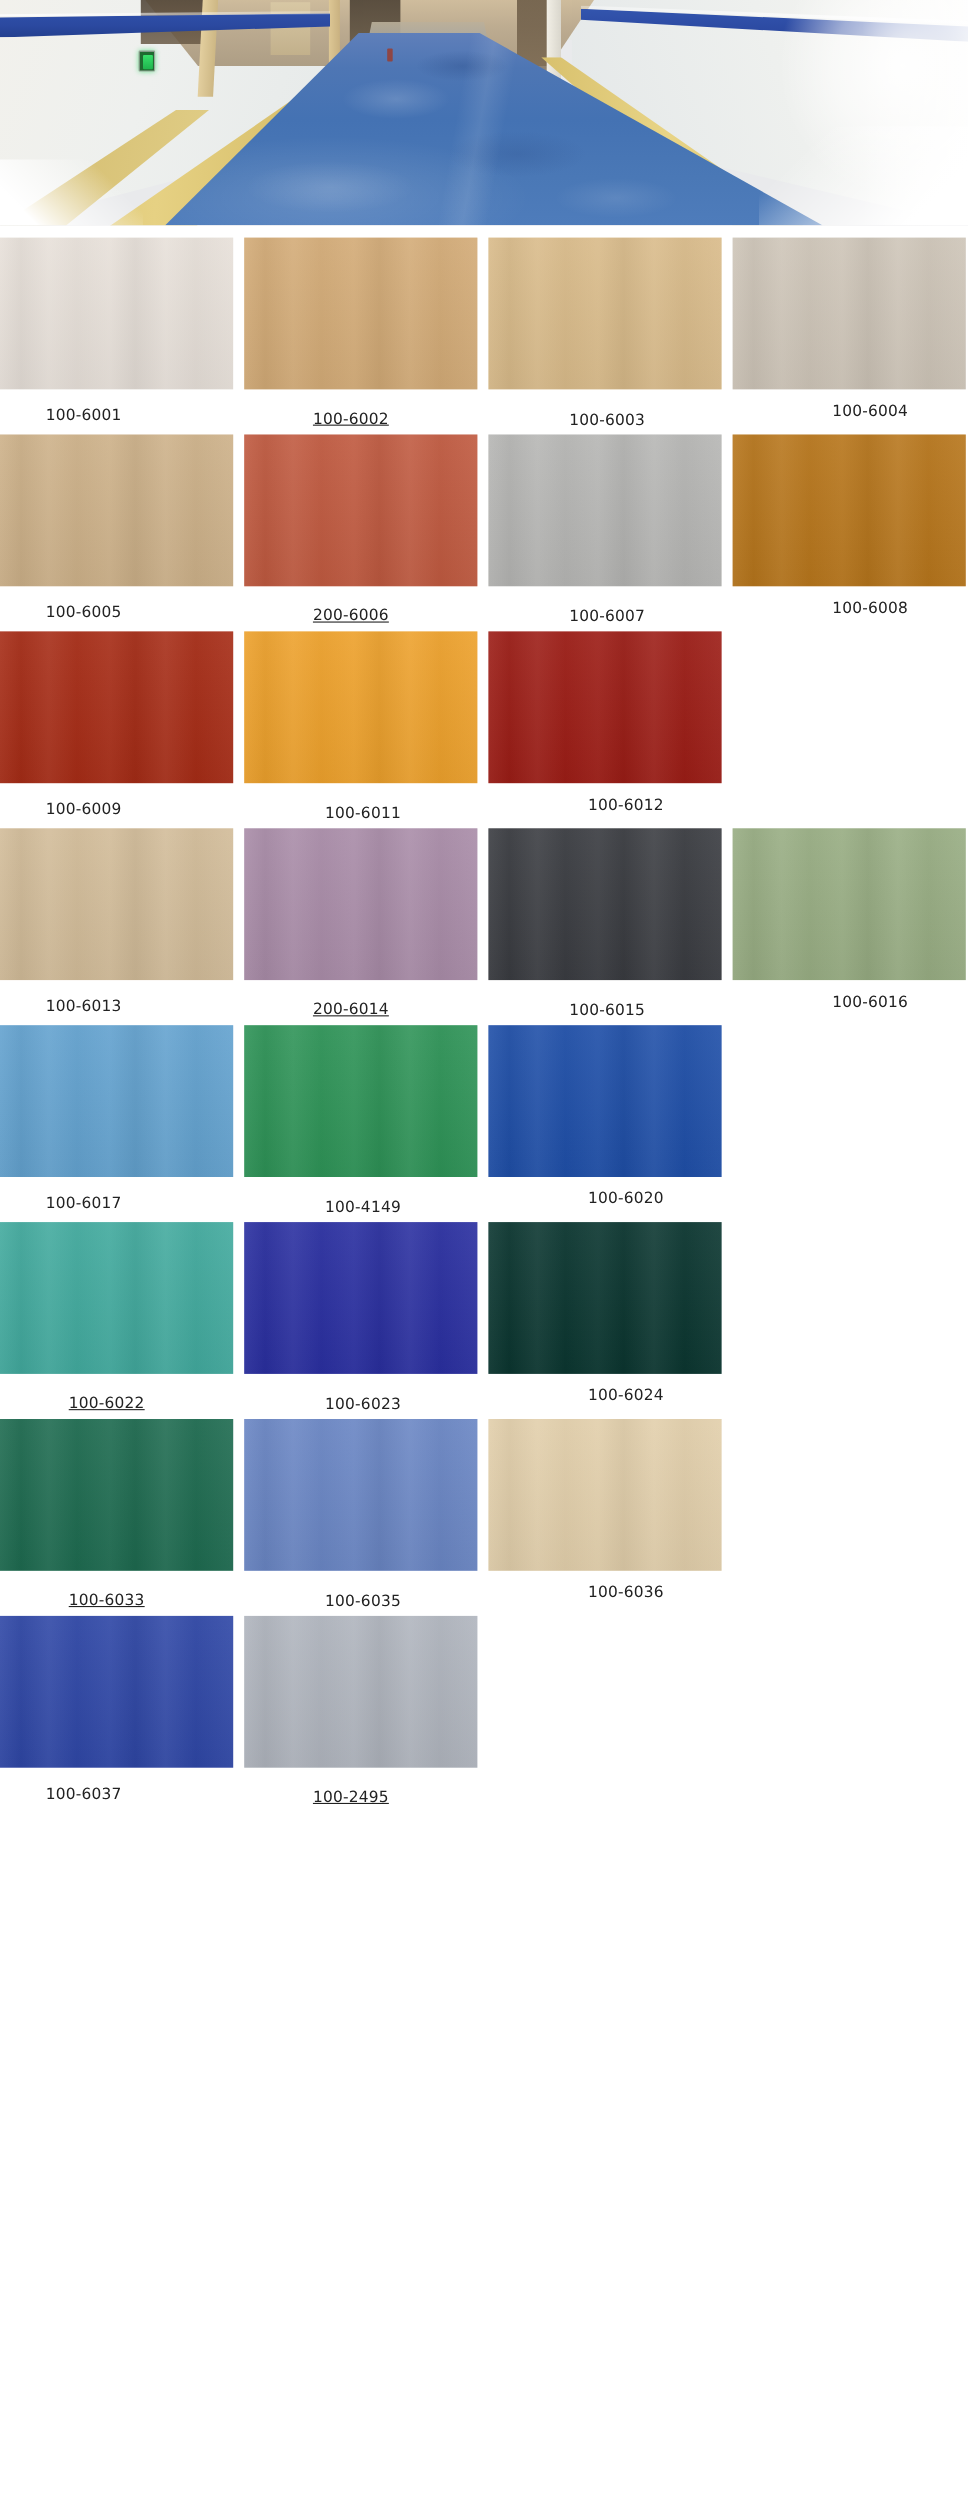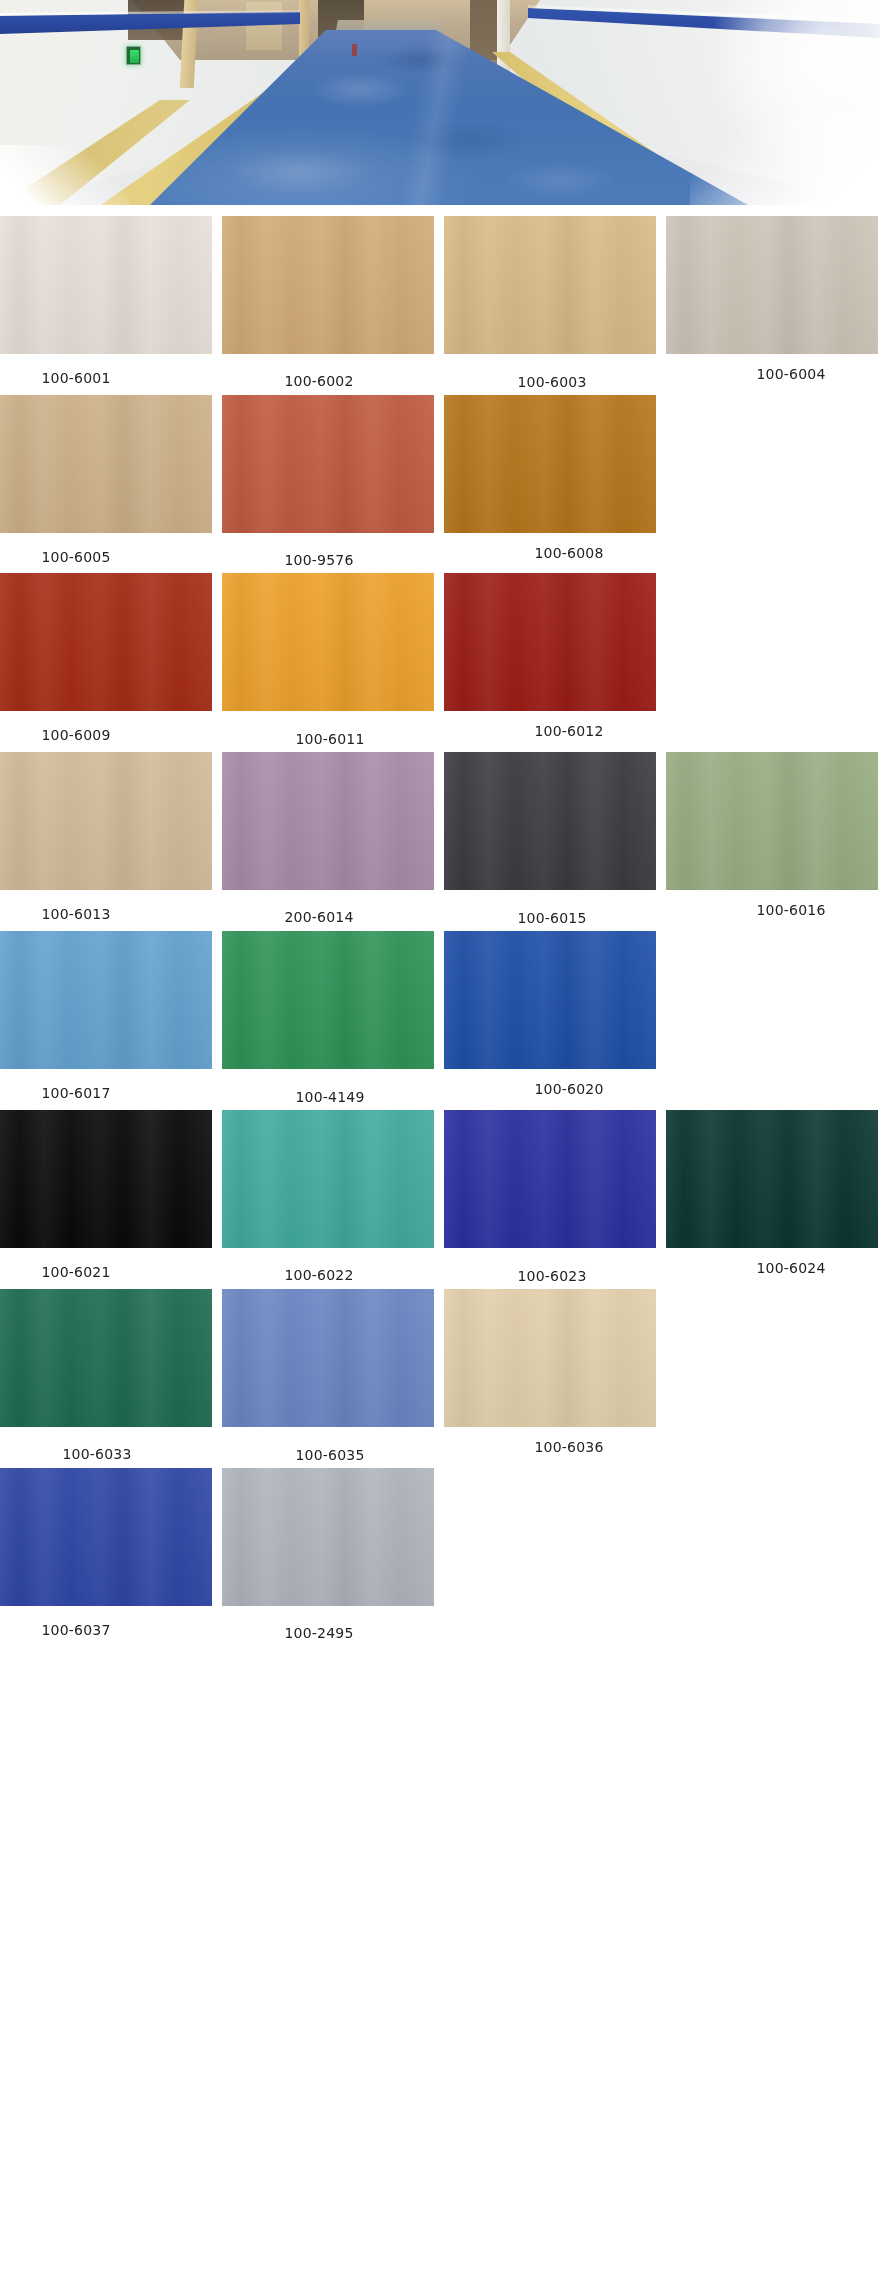--- a/index.html
+++ b/index.html
@@ -221,21 +221,21 @@
   .swatch-label {
     font-size: 14px;
     color: #222222;
     text-align: center;
     letter-spacing: 0.2px;
     white-space: nowrap;
     line-height: 1;
   }
   
   .cap-j0 { padding-top: 17px; }
-  .cap-j1 { padding-top: 20px; }
+  .cap-j1 { padding-top: 20px; text-decoration: underline; }
   .cap-j2 { padding-top: 21px; }
   .cap-j3 { padding-top: 13px; }
   
   .cap-x0 { transform: translateX(-30px); }
   .cap-x1 { transform: translateX(-9px); }
   .cap-x2 { transform: translateX(2px); }
   .cap-x3 { transform: translateX(19px); }
   .swatch-cell.empty .swatch-chip,
   .swatch-cell.empty .swatch-label { visibility: hidden; }
 </style>
@@ -294,21 +294,25 @@
         <div class="swatch-label cap-j3 cap-x3">100-6004</div>
       </div>
     </div>
     <div class="swatch-row">
       <div class="swatch-cell">
         <div class="swatch-chip" title="100-6005" style="background: rgb(205, 177, 137);"></div>
         <div class="swatch-label cap-j0 cap-x0">100-6005</div>
       </div>
       <div class="swatch-cell">
         <div class="swatch-chip" title="100-6006" style="background: rgb(192, 90, 64);"></div>
-        <div class="swatch-label cap-j1 cap-x1">100-9576</div>
+        <div class="swatch-label cap-j1 cap-x1">200-6006</div>
+      </div>
+      <div class="swatch-cell">
+        <div class="swatch-chip" title="100-6007" style="background: rgb(182, 182, 180);"></div>
+        <div class="swatch-label cap-j2 cap-x2">100-6007</div>
       </div>
       <div class="swatch-cell">
         <div class="swatch-chip" title="100-6008" style="background: rgb(183, 118, 28);"></div>
         <div class="swatch-label cap-j3 cap-x3">100-6008</div>
       </div>
     </div>
     <div class="swatch-row">
       <div class="swatch-cell">
         <div class="swatch-chip" title="100-6009" style="background: rgb(166, 44, 22);"></div>
         <div class="swatch-label cap-j0 cap-x0">100-6009</div>
@@ -348,24 +352,20 @@
       <div class="swatch-cell">
         <div class="swatch-chip" title="100-6019" style="background: rgb(46, 147, 87);"></div>
         <div class="swatch-label cap-j2 cap-x2">100-4149</div>
       </div>
       <div class="swatch-cell">
         <div class="swatch-chip" title="100-6020" style="background: rgb(31, 79, 168);"></div>
         <div class="swatch-label cap-j3 cap-x3">100-6020</div>
       </div>
     </div>
     <div class="swatch-row">
-      <div class="swatch-cell">
-        <div class="swatch-chip" title="100-6021" style="background: rgb(9, 9, 9);"></div>
-        <div class="swatch-label cap-j0 cap-x0">100-6021</div>
-      </div>
       <div class="swatch-cell">
         <div class="swatch-chip" title="100-6022" style="background: rgb(66, 170, 158);"></div>
         <div class="swatch-label cap-j1 cap-x1">100-6022</div>
       </div>
       <div class="swatch-cell">
         <div class="swatch-chip" title="100-6023" style="background: rgb(42, 47, 160);"></div>
         <div class="swatch-label cap-j2 cap-x2">100-6023</div>
       </div>
       <div class="swatch-cell">
         <div class="swatch-chip" title="100-6024" style="background: rgb(11, 54, 48);"></div>

